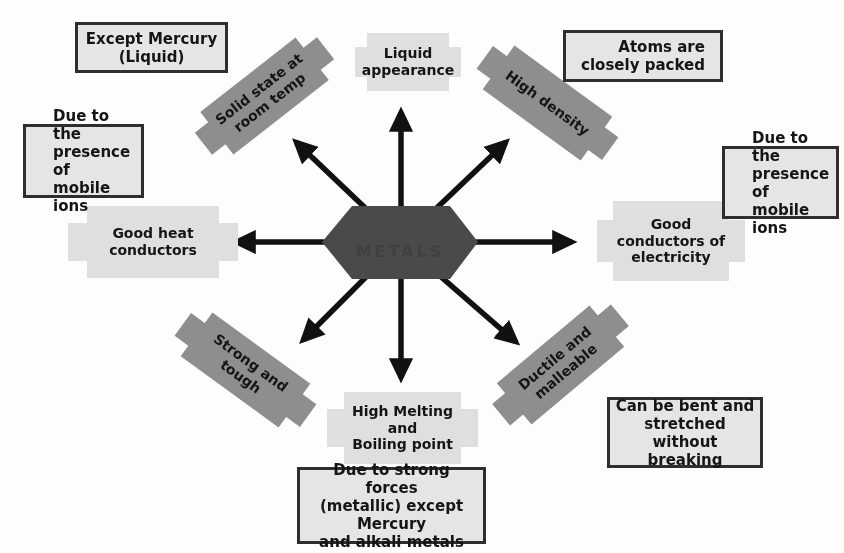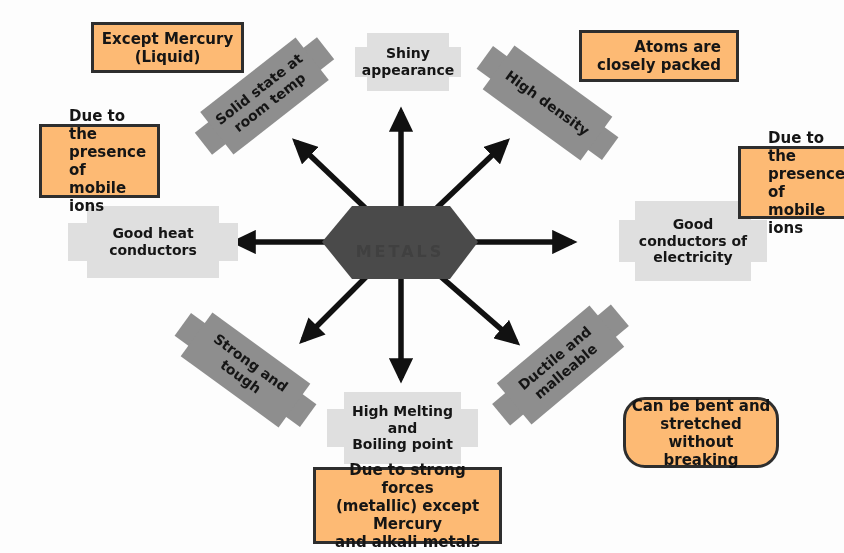--- a/index.html
+++ b/index.html
@@ -21,24 +21,24 @@
   .gnode.light .bh,.gnode.light .bv{background:var(--node_light,#dfdfdf);}
   .gnode.mid .bh,.gnode.mid .bv{background:var(--node_gray,#8e8e8e);}
   .gnode .txt{
     position:absolute;inset:0;display:flex;align-items:center;justify-content:center;
     text-align:center;font-weight:700;font-size:14px;line-height:1.18;
     white-space:pre-line;z-index:1;
   }
 
   
   .note{
-    position:absolute;background:#fdba74;border:3px solid var(--note_border,#2e2e2e);
+    position:absolute;background:#e5e5e5;border:3px solid var(--note_border,#2e2e2e);
     display:flex;align-items:center;justify-content:center;box-sizing:border-box;
     font-weight:700;font-size:15px;line-height:1.2;text-align:center;
-    white-space:pre-line;padding:3px 5px;margin-left:16px;
+    white-space:pre-line;padding:3px 5px;
   }
   .note.left-align{justify-content:flex-start;text-align:left;padding-left:27px;}
 
   
   .center-label{
     position:absolute;left:322px;top:206px;width:156px;height:90px;
     display:flex;align-items:center;justify-content:center;
     color:#404040;font-weight:700;font-size:16px;letter-spacing:3px;z-index:2;
   }
   .r-neg38{transform:rotate(-38deg);}
@@ -74,38 +74,38 @@
   <div class="gnode mid r-neg38" style="left:187px;top:69px;width:155px;height:54px;">
     <div class="bh"></div>
     <div class="bv"></div>
     <div class="txt">Solid state at
 room temp</div>
   </div>
 
   <div class="gnode light" style="left:355px;top:33px;width:106px;height:58px;">
     <div class="bh"></div>
     <div class="bv"></div>
-    <div class="txt">Shiny
+    <div class="txt">Liquid
 appearance</div>
   </div>
 
   <div class="gnode mid r-pos36" style="left:470px;top:76px;width:155px;height:54px;">
     <div class="bh"></div>
     <div class="bv"></div>
     <div class="txt">High density</div>
   </div>
 
   <div class="gnode light" style="left:68px;top:206px;width:148px;height:72px;padding-left:22px;">
     <div class="bh"></div>
     <div class="bv"></div>
     <div class="txt">Good heat
 conductors</div>
   </div>
 
-  <div class="gnode light" style="left:597px;top:201px;width:148px;height:80px;margin-left:22px;">
+  <div class="gnode light" style="left:597px;top:201px;width:148px;height:80px;">
     <div class="bh"></div>
     <div class="bv"></div>
     <div class="txt">Good
 conductors of
 electricity</div>
   </div>
 
   <div class="gnode mid r-pos36" style="left:168px;top:343px;width:155px;height:54px;">
     <div class="bh"></div>
     <div class="bv"></div>
@@ -135,21 +135,21 @@
 closely packed</div>
 
   <div class="note left-align" style="left:23px;top:124px;width:121px;height:74px;">Due to the
 presence of
 mobile ions</div>
 
   <div class="note left-align" style="left:722px;top:146px;width:117px;height:73px;">Due to the
 presence of
 mobile ions</div>
 
-  <div class="note" style="left:607px;top:397px;width:156px;height:71px;border-radius:22px;">Can be bent and
+  <div class="note" style="left:607px;top:397px;width:156px;height:71px;">Can be bent and
 stretched
 without breaking</div>
 
   <div class="note" style="left:297px;top:467px;width:189px;height:77px;">Due to strong forces
 (metallic) except Mercury
 and alkali metals</div>
 
 </div>
 
 </body></html>

